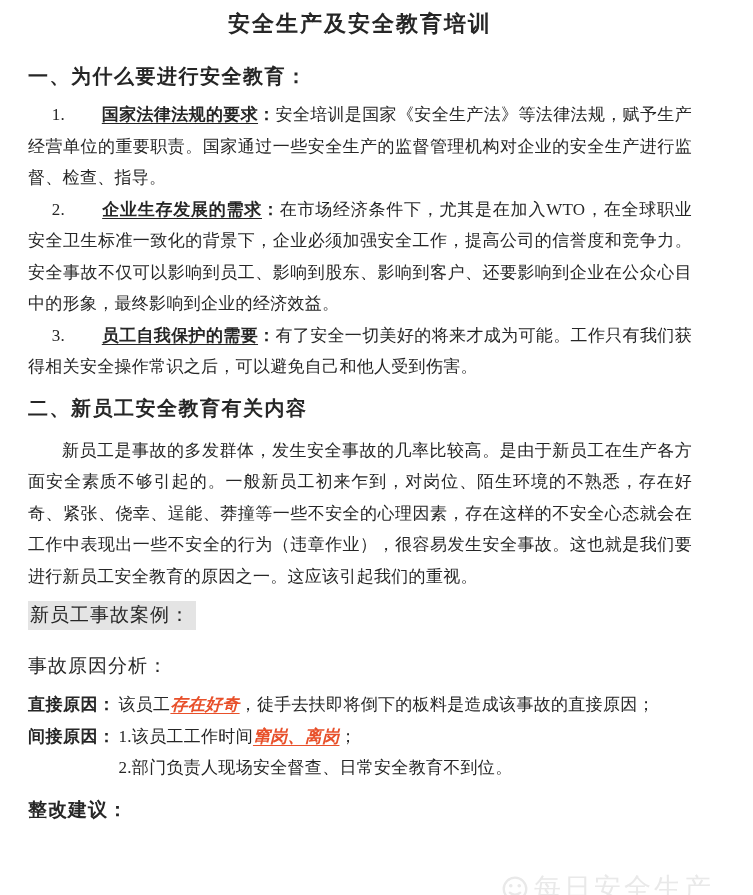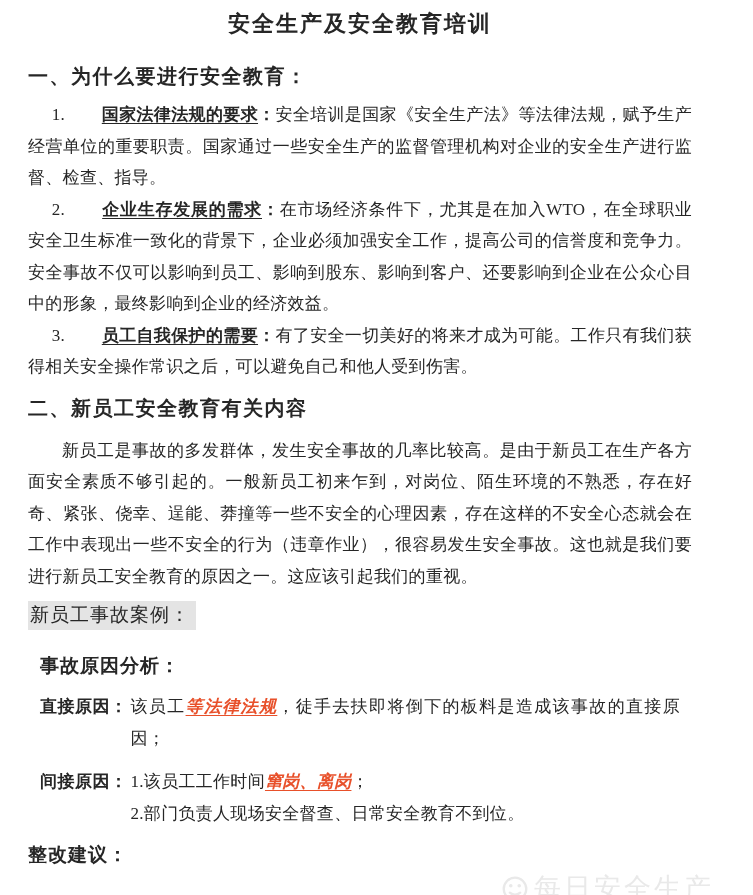--- a/index.html
+++ b/index.html
@@ -60,28 +60,28 @@
   .case-label-row { margin: 9px 0 23px 0; }
   .case-label {
     display: inline-block;
     font-size: 19px;
     letter-spacing: 1px;
     background: #e4e4e4;
     padding: 1px 6px 2px 2px;
   }
   .analysis-heading {
     font-size: 19px;
-    font-weight: 700;
+    font-weight: 400;
     letter-spacing: 1px;
-    margin: 14px 0 10px 12px;
+    margin: 14px 0 10px 0;
   }
   .cause-row {
     display: flex;
     align-items: flex-start;
-    margin: 12px;
+    margin: 0;
   }
   .cause-label {
     flex: 0 0 auto;
     font-weight: 700;
     font-size: 17px;
     line-height: 31.5px;
     letter-spacing: 0.5px;
     margin-right: 3px;
   }
   .cause-content { flex: 1 1 auto; }
@@ -127,21 +127,21 @@
   <div class="case-label-row">
     <span class="case-label">新员工事故案例：</span>
   </div>
 
 
   <h3 class="analysis-heading">事故原因分析：</h3>
 
   <div class="cause-row">
     <span class="cause-label">直接原因：</span>
     <div class="cause-content">
-      <p class="p"><span>该员工</span><span class="em-red">等法律法规</span><span>，徒手去扶即将倒下的板料是造成该事故的直接原因；</span></p>
+      <p class="p"><span>该员工</span><span class="em-red">存在好奇</span><span>，徒手去扶即将倒下的板料是造成该事故的直接原因；</span></p>
     </div>
   </div>
 
   <div class="cause-row">
     <span class="cause-label">间接原因：</span>
     <div class="cause-content">
       <p class="p"><span>1.该员工工作时间</span><span class="em-red">窜岗、离岗</span><span>；</span></p>
       <p class="p">2.部门负责人现场安全督查、日常安全教育不到位。</p>
     </div>
   </div>

